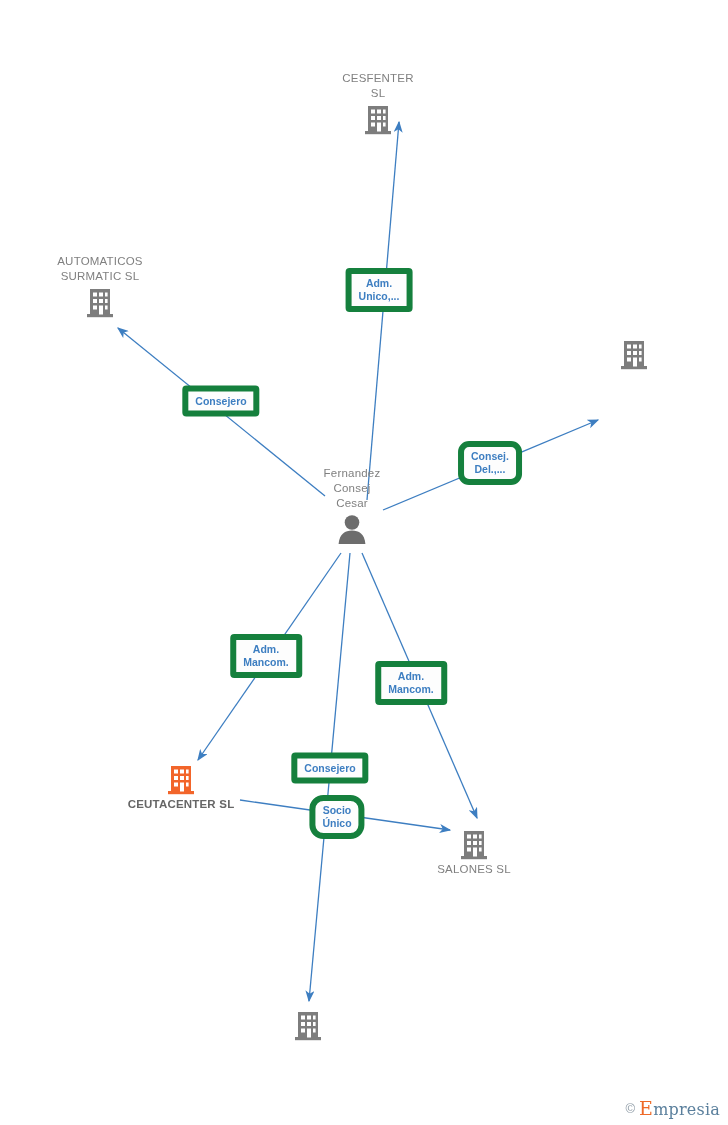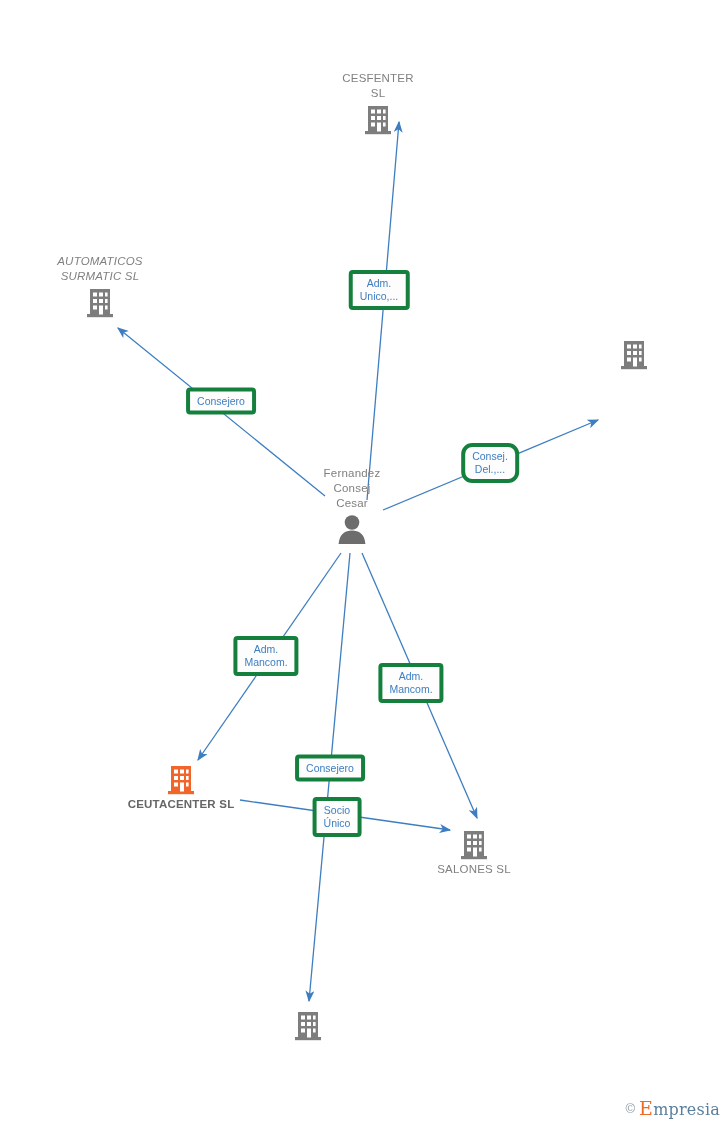--- a/index.html
+++ b/index.html
@@ -52,30 +52,31 @@
   .node.label-top .glyph { margin-top: 3px; }
   .node.label-bottom .label { margin-top: 1px; }
 
   
   .ico-building { display:block; margin:0 auto; }
 
   
   .edge-label {
     position: absolute;
     background: #fdfdfd;
-    border: 4px solid #15803d;
+    border: 6px solid #15803d;
     border-radius: 4px;
     color: #3d7ec1;
     font-size: 10.5px;
     line-height: 13px;
     text-align: center;
     padding: 3px 7px;
     white-space: pre-line;
     box-sizing: border-box;
     transform: translate(-50%, -50%);
+    font-weight: bold;
   }
 
   
   #watermark {
     position: absolute;
     right: 8px;
     bottom: 6px;
     display: flex;
     align-items: center;
     gap: 4px;
@@ -121,21 +122,21 @@
       <div class="edge-label" style="left: 379px; top: 290px;">Adm.
 Unico,...</div>
       <div class="edge-label" style="left: 221px; top: 401px;">Consejero</div>
       <div class="edge-label" style="left: 490px; top: 463px; border-radius: 11px;">Consej.
 Del.,...</div>
       <div class="edge-label" style="left: 266px; top: 656px;">Adm.
 Mancom.</div>
       <div class="edge-label" style="left: 411px; top: 683px;">Adm.
 Mancom.</div>
       <div class="edge-label" style="left: 330px; top: 768px;">Consejero</div>
-      <div class="edge-label" style="left: 337px; top: 817px;">Socio
+      <div class="edge-label" style="left: 337px; top: 817px; border-radius: 14px;">Socio
 Único</div>
     </div>
 
   <div id="node-layer">
       <div class="node label-top" style="left: 378px; top: 51px; margin-top: 20px;">
         <div class="label">CESFENTER
 SL</div>
         <span class="glyph">
           <svg class="ico-building" width="30" height="32" viewBox="0 0 30 32" xmlns="http://www.w3.org/2000/svg" aria-hidden="true">
             <rect x="5" y="2" width="20" height="26" fill="#7d7d7d"></rect>
@@ -145,21 +146,21 @@
             <rect x="20" y="5.5" width="2.6" height="4" fill="#ffffff"></rect>
             <rect x="8" y="12" width="4" height="4" fill="#ffffff"></rect>
             <rect x="14" y="12" width="4" height="4" fill="#ffffff"></rect>
             <rect x="20" y="12" width="2.6" height="4" fill="#ffffff"></rect>
             <rect x="8" y="18.5" width="4" height="4" fill="#ffffff"></rect>
             <rect x="14" y="18.5" width="4" height="9" fill="#ffffff"></rect>
             <rect x="20" y="18.5" width="2.6" height="4" fill="#ffffff"></rect>
           </svg>
         </span>
       </div>
-      <div class="node label-top" style="left: 100px; top: 254px; font-style: italic;">
+      <div class="node label-top" style="left: 100px; top: 254px;">
         <div class="label">AUTOMATICOS
 SURMATIC  SL</div>
         <span class="glyph">
           <svg class="ico-building" width="30" height="32" viewBox="0 0 30 32" xmlns="http://www.w3.org/2000/svg" aria-hidden="true">
             <rect x="5" y="2" width="20" height="26" fill="#7d7d7d"></rect>
             <rect x="2" y="27" width="26" height="3.2" fill="#7d7d7d"></rect>
             <rect x="8" y="5.5" width="4" height="4" fill="#ffffff"></rect>
             <rect x="14" y="5.5" width="4" height="4" fill="#ffffff"></rect>
             <rect x="20" y="5.5" width="2.6" height="4" fill="#ffffff"></rect>
             <rect x="8" y="12" width="4" height="4" fill="#ffffff"></rect>

